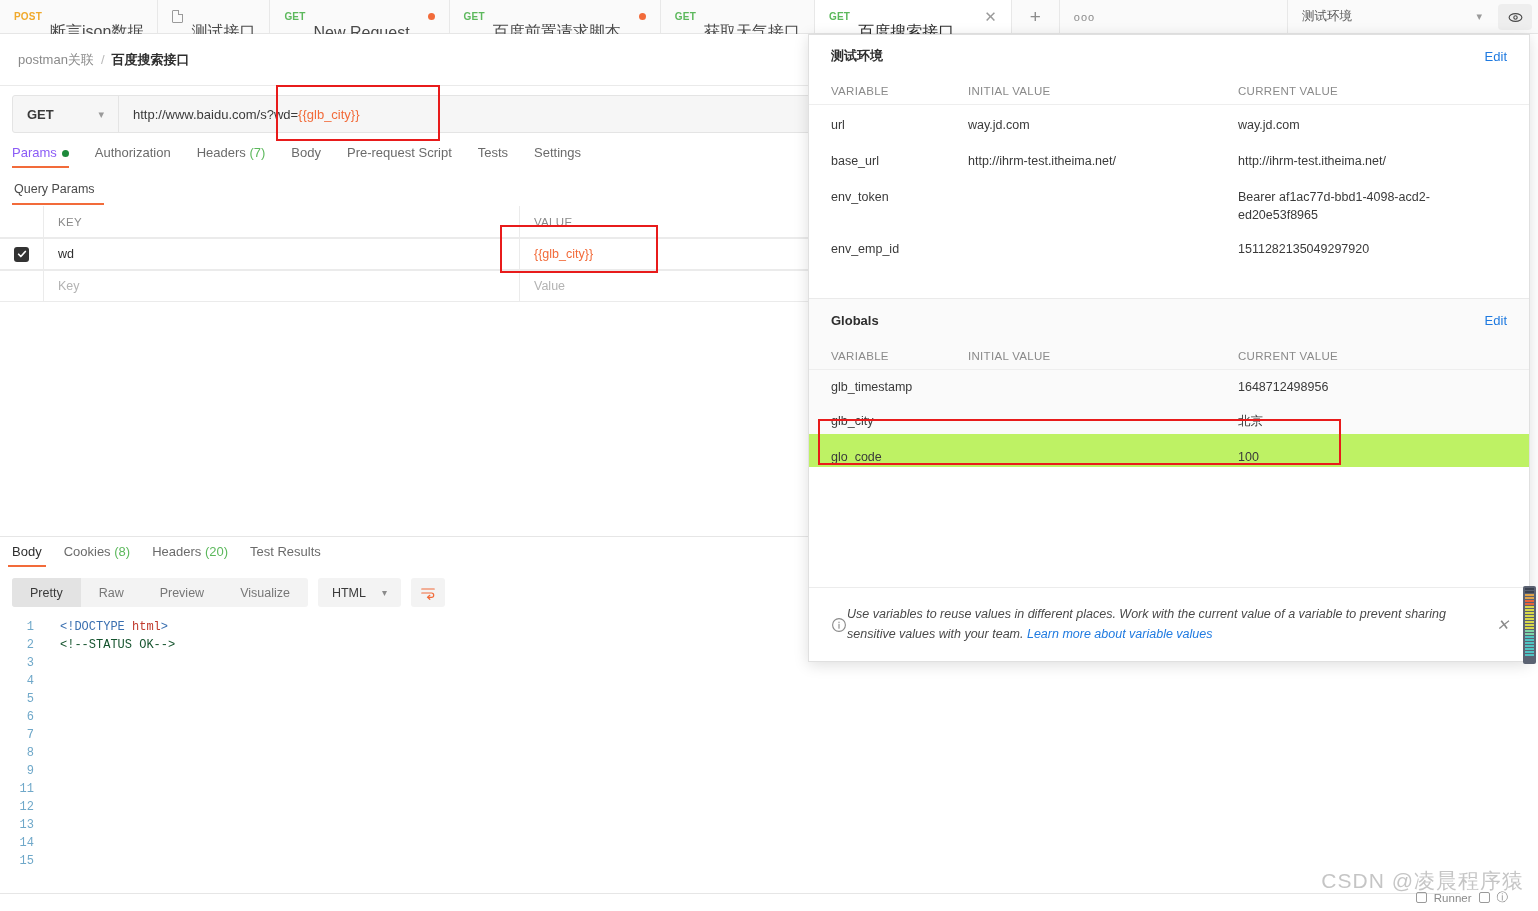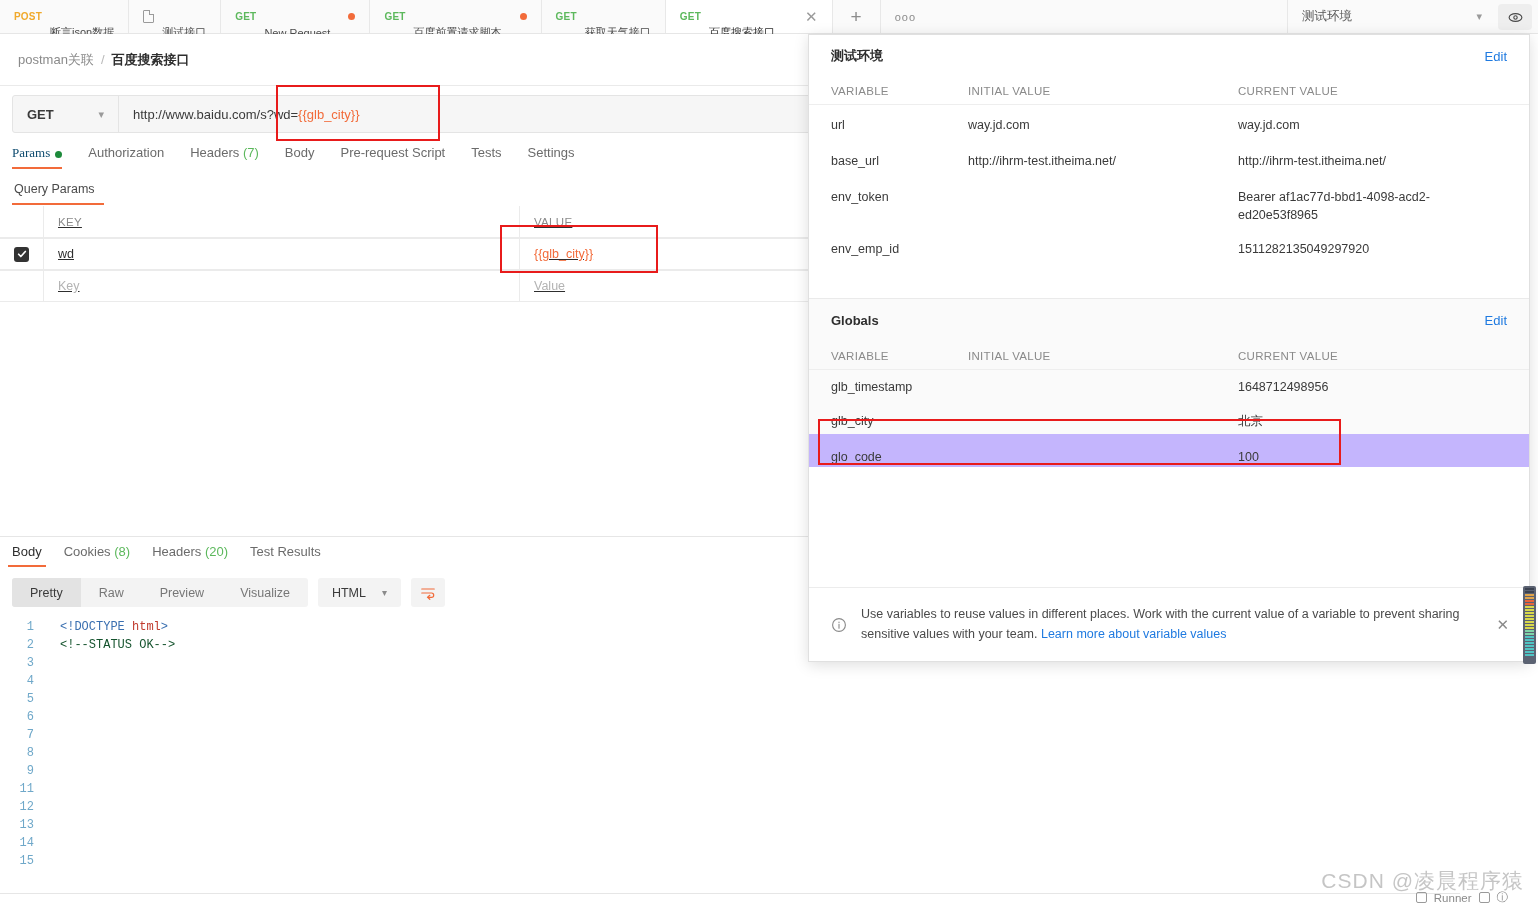--- a/index.html
+++ b/index.html
@@ -21,21 +21,21 @@
   .tab {
     display: flex; align-items: center; gap: 8px;
     padding: 0 14px; border-right: 1px solid #e8e8e8;
     font-size: 12.5px; color: #555; position: relative; white-space: nowrap;
     background: #fafafa; cursor: default;
   }
   .tab.active { background: #ffffff; }
   .tab .meth { font-size: 10px; font-weight: bold; letter-spacing: .2px; }
   .meth.get { color: #5cb85c; }
   .meth.post { color: #f0a92b; }
-  .tab .tname { font-size: 11px; color: #4a4a4a; margin-top: 32px; }
+  .tab .tname { font-size: 16px; color: #4a4a4a; margin-top: 32px; }
   .tab.active .tname { color: #2e2e2e; }
   .dot-unsaved {
     width: 7px; height: 7px; border-radius: 50%; background: #f26b3a;
     display: inline-block; margin-left: 10px;
   }
   .tab-close { margin-left: 22px; color: #9a9a9a; font-size: 15px; line-height: 1; }
   .docicon { width: 11px; height: 13px; border: 1.2px solid #9a9a9a; border-radius: 1px; position: relative; }
   .docicon:after { content:""; position:absolute; top:-1px; right:-1px; width:4px; height:4px; background:#fafafa; border-left:1.2px solid #9a9a9a; border-bottom:1.2px solid #9a9a9a; }
   .tab-plus { display:flex; align-items:center; padding: 0 18px; color:#8c8c8c; font-size:19px; border-right:1px solid #e8e8e8;}
   .tab-dots { display:flex; align-items:center; padding: 0 14px; color:#8c8c8c; font-size:11px; letter-spacing:1px; }
@@ -77,38 +77,38 @@
     font-size: 13px; color: #3a3a3a; overflow: hidden; white-space: nowrap;
   }
   .url-var { color: #f26b3a; }
 
   
   .reqtabs {
     position: absolute; top: 145px; left: 12px; width: 790px; height: 26px;
     display: flex; align-items: flex-start; gap: 26px; font-size: 13px; color: #6b6b6b;
   }
   .reqtab { position: relative; padding-bottom: 8px; white-space: nowrap; }
-  .reqtab.active { color: #0c4a6e; font-family: Liberation Serif, serif; }
+  .reqtab.active { color: #8b5cf6; }
   .reqtab.active:after {
     content: ""; position: absolute; left: 0; right: 0; bottom: 0;
     height: 2px; background: #f26b3a;
   }
   .reqtab .cnt { color: #5cb85c; }
   .green-dot { width: 7px; height: 7px; border-radius: 50%; background: #1d8a3b; display: inline-block; margin-left: 5px; vertical-align: middle; }
 
   .params-title {
     position: absolute; top: 182px; left: 14px;
     font-size: 12.5px; color: #4a4a4a;
   }
   .params-underline {
     position: absolute; top: 203px; left: 12px; width: 92px; height: 2px; background: #f26b3a;
   }
 
   
-  .ptable { position: absolute; top: 206px; left: 0; width: 808px; font-size: 12.5px; text-decoration: underline; }
+  .ptable { position: absolute; top: 206px; left: 0; width: 808px; font-size: 12.5px; }
   .prow { display: flex; height: 32px; align-items: center; border-bottom: 1px solid #ebebeb; border-top: 1px solid #ebebeb; }
   .prow.head { color: #8a8a8a; font-size: 11.5px; letter-spacing: .3px; border-top: none; }
   .pcell-check { width: 44px; display: flex; align-items: center; justify-content: center; border-right: 1px solid #ebebeb; height: 100%; }
   .pcell-key { width: 476px; padding-left: 14px; border-right: 1px solid #ebebeb; height: 100%; display: flex; align-items: center; }
   .pcell-val { flex: 1; padding-left: 14px; height: 100%; display: flex; align-items: center; }
   .chk { width: 15px; height: 15px; background: #333; border-radius: 3px; display: flex; align-items: center; justify-content: center; }
   .chk svg { display: block; }
   .placeholder { color: #b3b3b3; }
   .val-var { color: #f26b3a; }
 
@@ -180,21 +180,21 @@
   .globals-head {
     display: flex; align-items: center; justify-content: space-between;
     padding: 0 22px; height: 44px; font-size: 13px; background: #fafafa;
     border-top: 1px solid #eaeaea;
   }
   .globals-head .title { font-weight: bold; color: #2e2e2e; }
   .globals-head .edit { color: #1f7ae0; }
   .env-banner {
     position: absolute; left: 0; bottom: 0; width: 722px; height: 74px;
     background: #fff; border-top: 1px solid #ececec;
-    display: flex; align-items: center; padding: 0 22px; gap: 14px;
+    display: flex; align-items: center; padding: 0 22px;  font-style: italic;
   }
   .info-ic { width: 16px; height: 16px; flex: 0 0 16px; color: #7a7a7a; }
   .banner-txt { flex: 1; font-size: 12.5px; color: #4a4a4a; line-height: 1.55; }
   .banner-link { color: #1f7ae0; }
   .banner-x { color: #8a8a8a; font-size: 15px; padding-left: 10px; }
 
   
   .minimap {
     position: absolute; top: 586px; right: 2px; width: 13px; height: 78px;
     border-radius: 2px; background: #5b6272; padding: 2px;
@@ -509,21 +509,21 @@
       <div class="c-init"></div>
       <div class="c-curr">1648712498956</div>
     </div>
 
     <div class="env-row" style="background:#fafafa;min-height:38px;padding-top:16px">
       <div class="c-var">glb_city</div>
       <div class="c-init"></div>
       <div class="c-curr">北京</div>
     </div>
 
-    <div class="env-row" style="background:#c4b5fd;min-height:26px;padding-top:14px">
+    <div class="env-row" style="background:#bef264;min-height:26px;padding-top:14px">
       <div class="c-var">glo_code</div>
       <div class="c-init"></div>
       <div class="c-curr">100</div>
     </div>
 
     <div class="env-banner">
       <svg class="info-ic" viewBox="0 0 20 20" fill="none" stroke="#8a8a8a" stroke-width="1.4">
         <circle cx="10" cy="10" r="8"></circle>
           <path d="M10 9v5M10 6.2v.8" stroke-linecap="round"></path>
       </svg>

